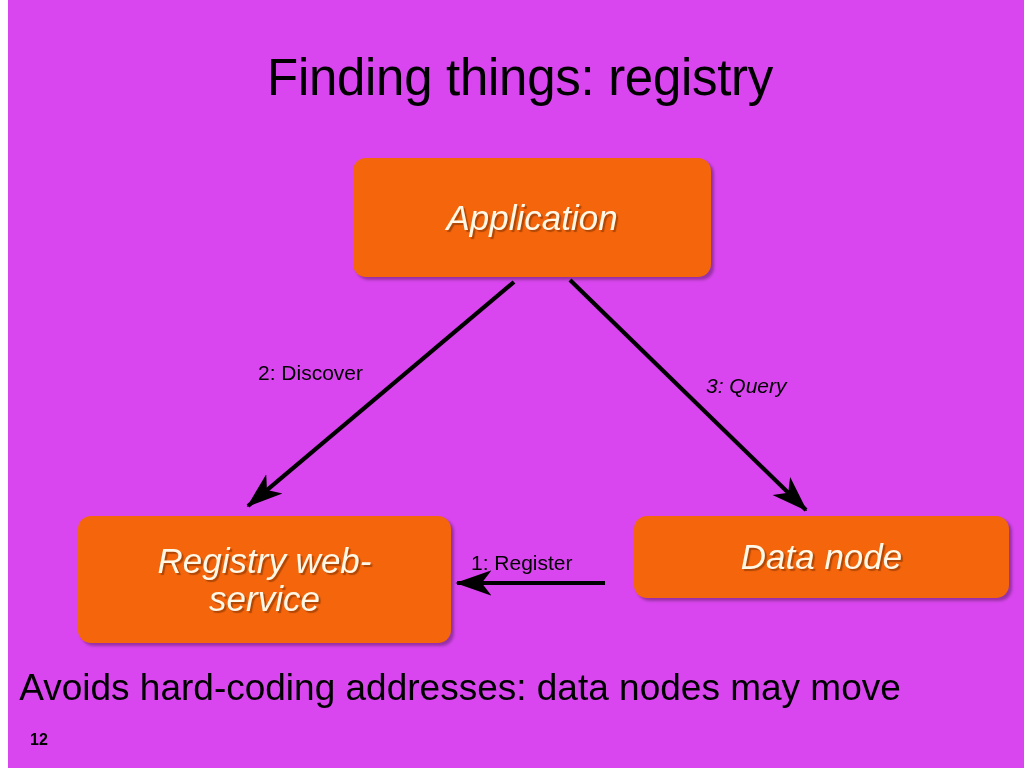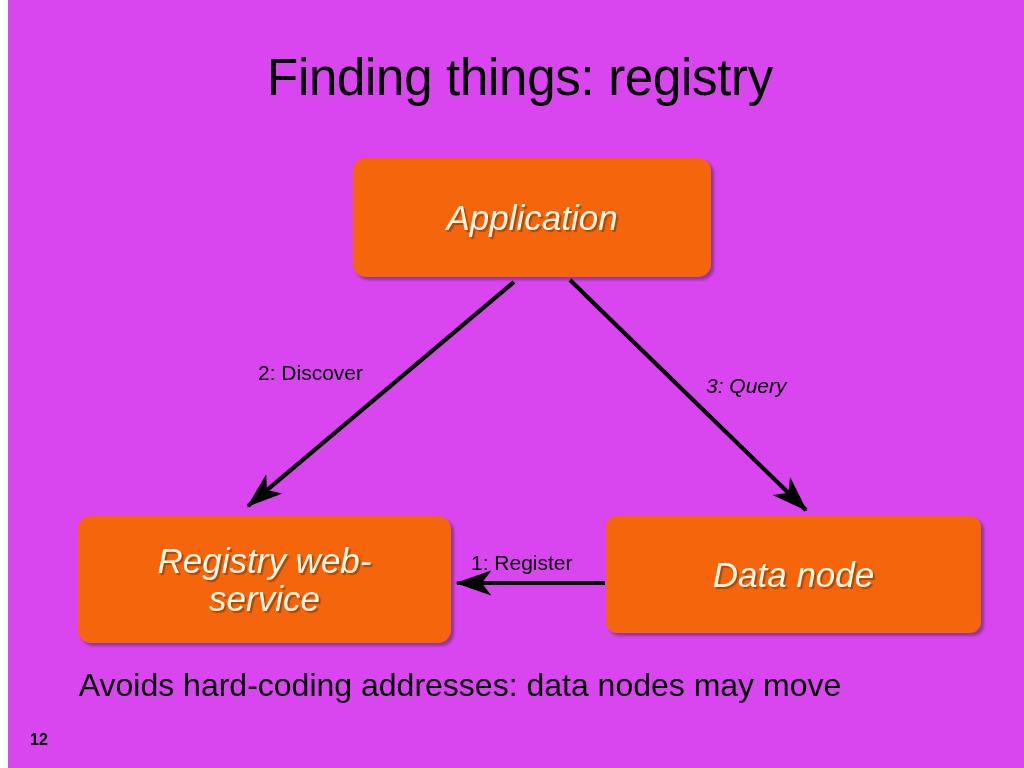--- a/index.html
+++ b/index.html
@@ -74,25 +74,24 @@
     top: 516px;
     width: 373px;
     height: 127px;
   }
   #node-registry .node-label {
     font-size: 35px;
     max-width: 300px;
   }
 
   #node-datanode {
-    left: 598px;
+    left: 626px;
     top: 516px;
     width: 375px;
-    height: 117px;
-    border-radius: 11px;
+    height: 82px;
   }
   #node-datanode .node-label { font-size: 35px; }
 
   
   #arrow-layer {
     position: absolute;
     left: 0; top: 0;
     width: 1024px;
     height: 768px;
     pointer-events: none;
@@ -111,21 +110,21 @@
   #label-query    { left: 698px; top: 374px; font-style: italic; }
   #label-register { left: 463px; top: 551px; }
 
   
   .caption {
     position: absolute;
     left: 0;
     top: 667px;
     width: 904px;
     text-align: center;
-    font-size: 32px;
+    font-size: 37px;
     font-weight: 400;
     color: #000000;
     white-space: nowrap;
   }
 
   
   .page-number {
     position: absolute;
     left: 22px;
     top: 731px;

